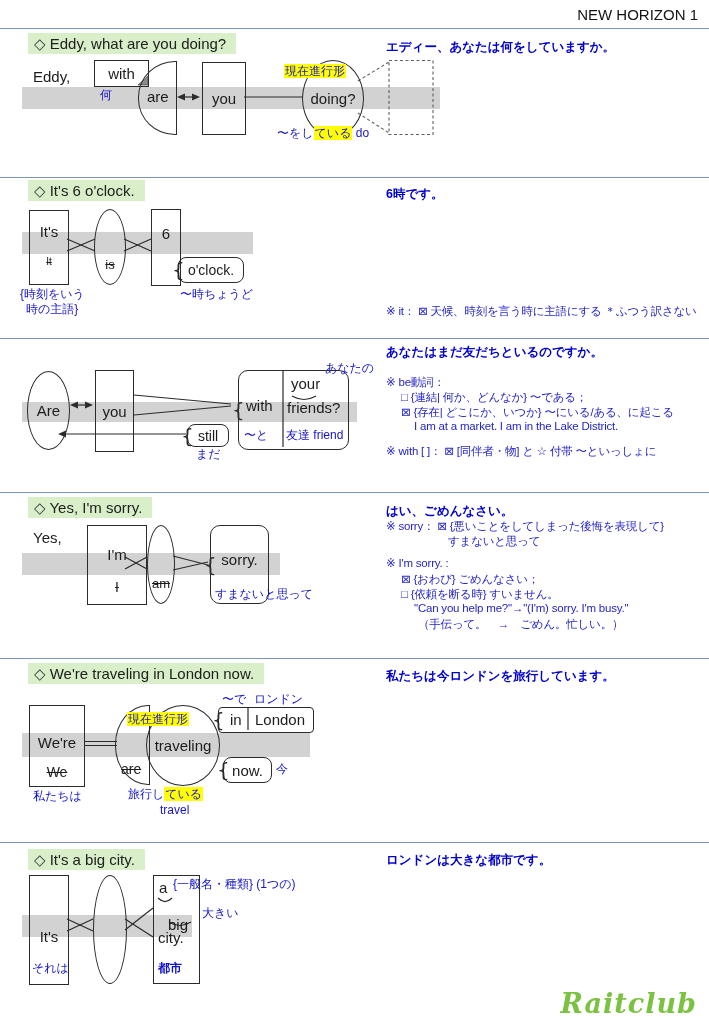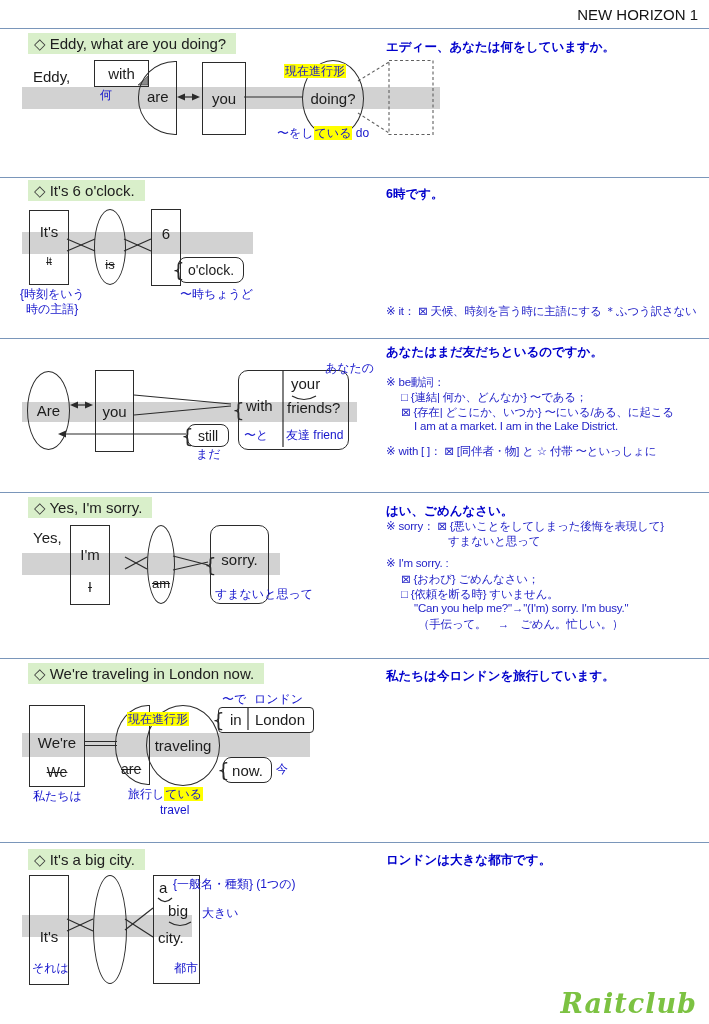--- a/index.html
+++ b/index.html
@@ -168,21 +168,21 @@
   <div class="n" style="left:386px;top:375px;">※ be動詞：</div>
   <div class="n" style="left:401px;top:390px;">□ {連結| 何か、どんなか} 〜である；</div>
   <div class="n" style="left:401px;top:405px;">⊠ {存在| どこにか、いつか} 〜にいる/ある、に起こる</div>
   <div class="n" style="left:414px;top:420px;">I am at a market. I am in the Lake District.</div>
   <div class="n" style="left:386px;top:444px;">※ with [ ]： ⊠ [同伴者・物] と ☆ 付帯 〜といっしょに</div>
 
   <div class="sec-title" style="left:28px;top:497px;">Yes, I'm sorry.</div>
   <div class="tr" style="left:386px;top:503px;">はい、ごめんなさい。</div>
 
   <div class="w" style="left:33px;top:529px;">Yes,</div>
-  <div class="dbox" style="left:70px;top:525px;width:38px;height:78px;">
+  <div class="dbox" style="left:87px;top:525px;width:38px;height:78px;padding-left:20px;">
     <span class="cx" style="top:20px;font-size:15px;">I'm</span>
     <span class="cx strike" style="top:53px;font-size:14px;">I</span>
   </div>
   <div class="dell" style="left:147px;top:525px;width:26px;height:77px;">
     <span class="cx strike w13" style="top:50px;">am</span>
   </div>
   <div class="bub" style="left:210px;top:525px;width:57px;height:77px;border-radius:10px;">
     <span class="cx" style="top:25px;font-size:15px;">sorry.</span>
     <span class="g" style="left:4px;top:61px;">すまないと思って</span>
   </div>
@@ -227,21 +227,21 @@
   <div class="sec-title" style="left:28px;top:849px;">It's a big city.</div>
   <div class="tr" style="left:386px;top:852px;">ロンドンは大きな都市です。</div>
 
   <div class="dbox" style="left:29px;top:875px;width:38px;height:108px;">
     <span class="cx" style="top:52px;font-size:15px;">It's</span>
     <span class="g" style="left:2px;top:85px;">それは</span>
   </div>
   <div class="dell" style="left:93px;top:875px;width:32px;height:107px;"></div>
   <div class="dbox" style="left:153px;top:875px;width:45px;height:107px;">
     <span class="w" style="left:5px;top:3px;">a</span>
-    <span class="w" style="left:14px;top:26px;">big</span>
+    <span class="w" style="left:14px;top:40px;">big</span>
     <span class="w" style="left:4px;top:53px;">city.</span>
-    <span class="g" style="left:20px;top:85px;">都市</span>
+    <span class="g" style="left:4px;top:85px;font-weight:bold;">都市</span>
   </div>
   <div class="g" style="left:173px;top:877px;">{一般名・種類} (1つの)</div>
   <div class="g" style="left:202px;top:906px;">大きい</div>
 
   <div class="wm">Raitclub</div>
 </div>
 
 </body></html>

